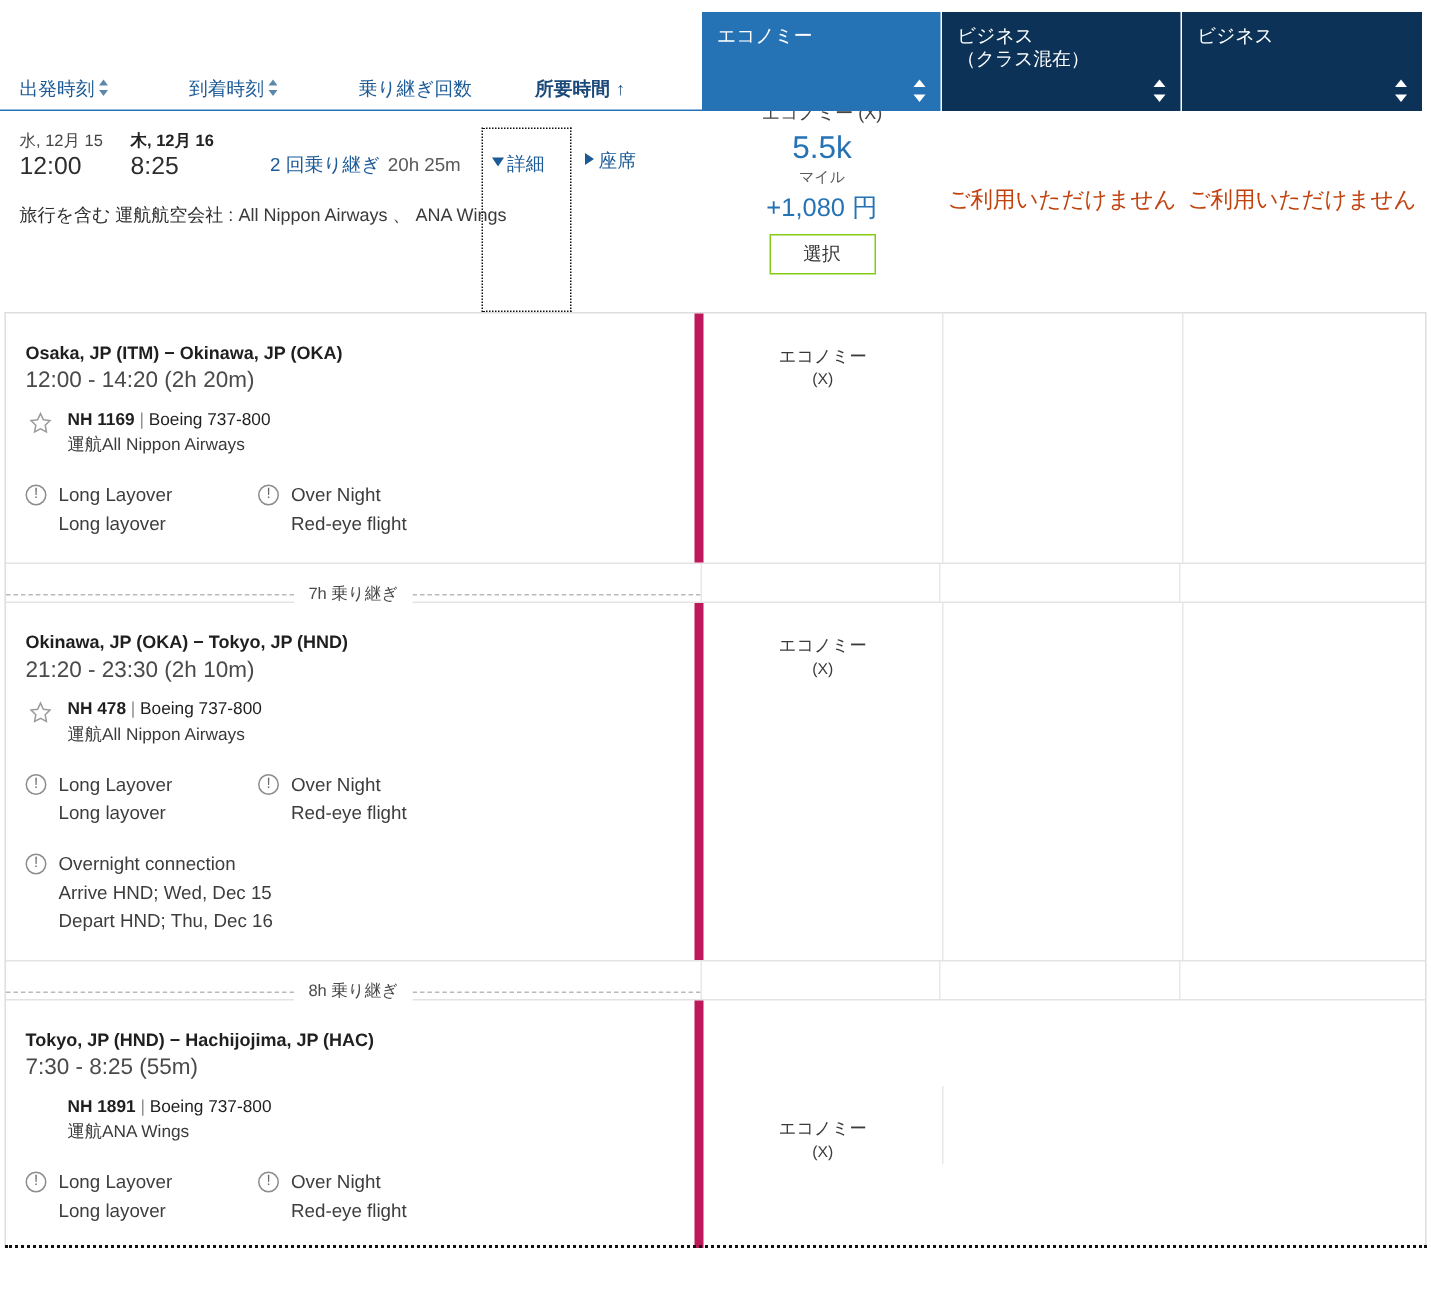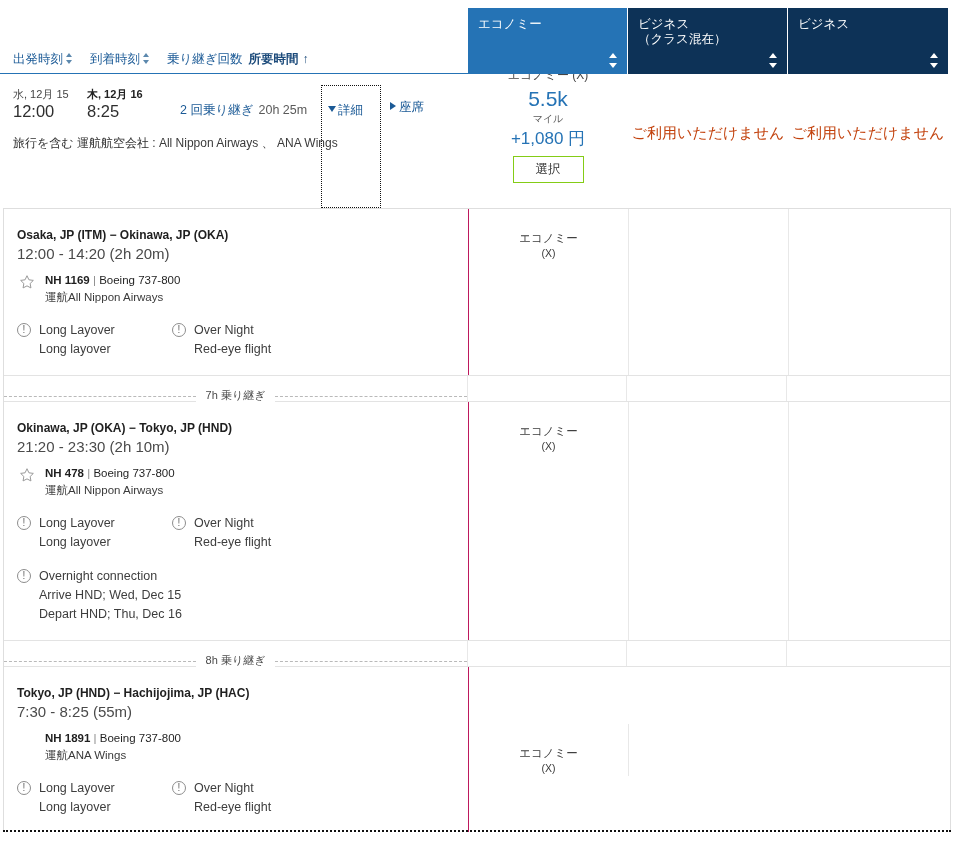--- a/index.html
+++ b/index.html
@@ -58,20 +58,21 @@
   
   .sortbar {
     position: absolute;
     top: 45px; left: 0;
     width: 468px; height: 29px;
     border-bottom: 1px solid #2573b5;
     display: flex;
     align-items: center;
     padding-left: 13px;
     font-size: 12.5px;
+    gap: 36px;
   }
   .sort-item {
     color: #1b5a96;
     margin-right: 17px;
     white-space: nowrap;
     cursor: pointer;
   }
   .sort-item.group { margin-right: 6px; }
   .sort-item.active { color: #1b4a7a; font-weight: bold; margin-right: 0; }
   .updown {
@@ -209,21 +210,21 @@
   }
   .seg-row {
     position: relative;
     display: flex;
     border-bottom: 1px solid #e3e3e3;
   }
   .seg-row:last-of-type { border-bottom: none; align-items: center; }
   .seg-left {
     width: 465px;
     padding: 17px 0 16px 13px;
-    border-right: 1px solid #be185d;
+    border-right: 6px solid #be185d;
   }
   .seg-cab {
     width: 160px;
     border-right: 1px solid #e8e8e8;
     text-align: center;
     padding-top: 22px;
     font-size: 11.5px;
     color: #3a3a3a;
     line-height: 15px;
   }

